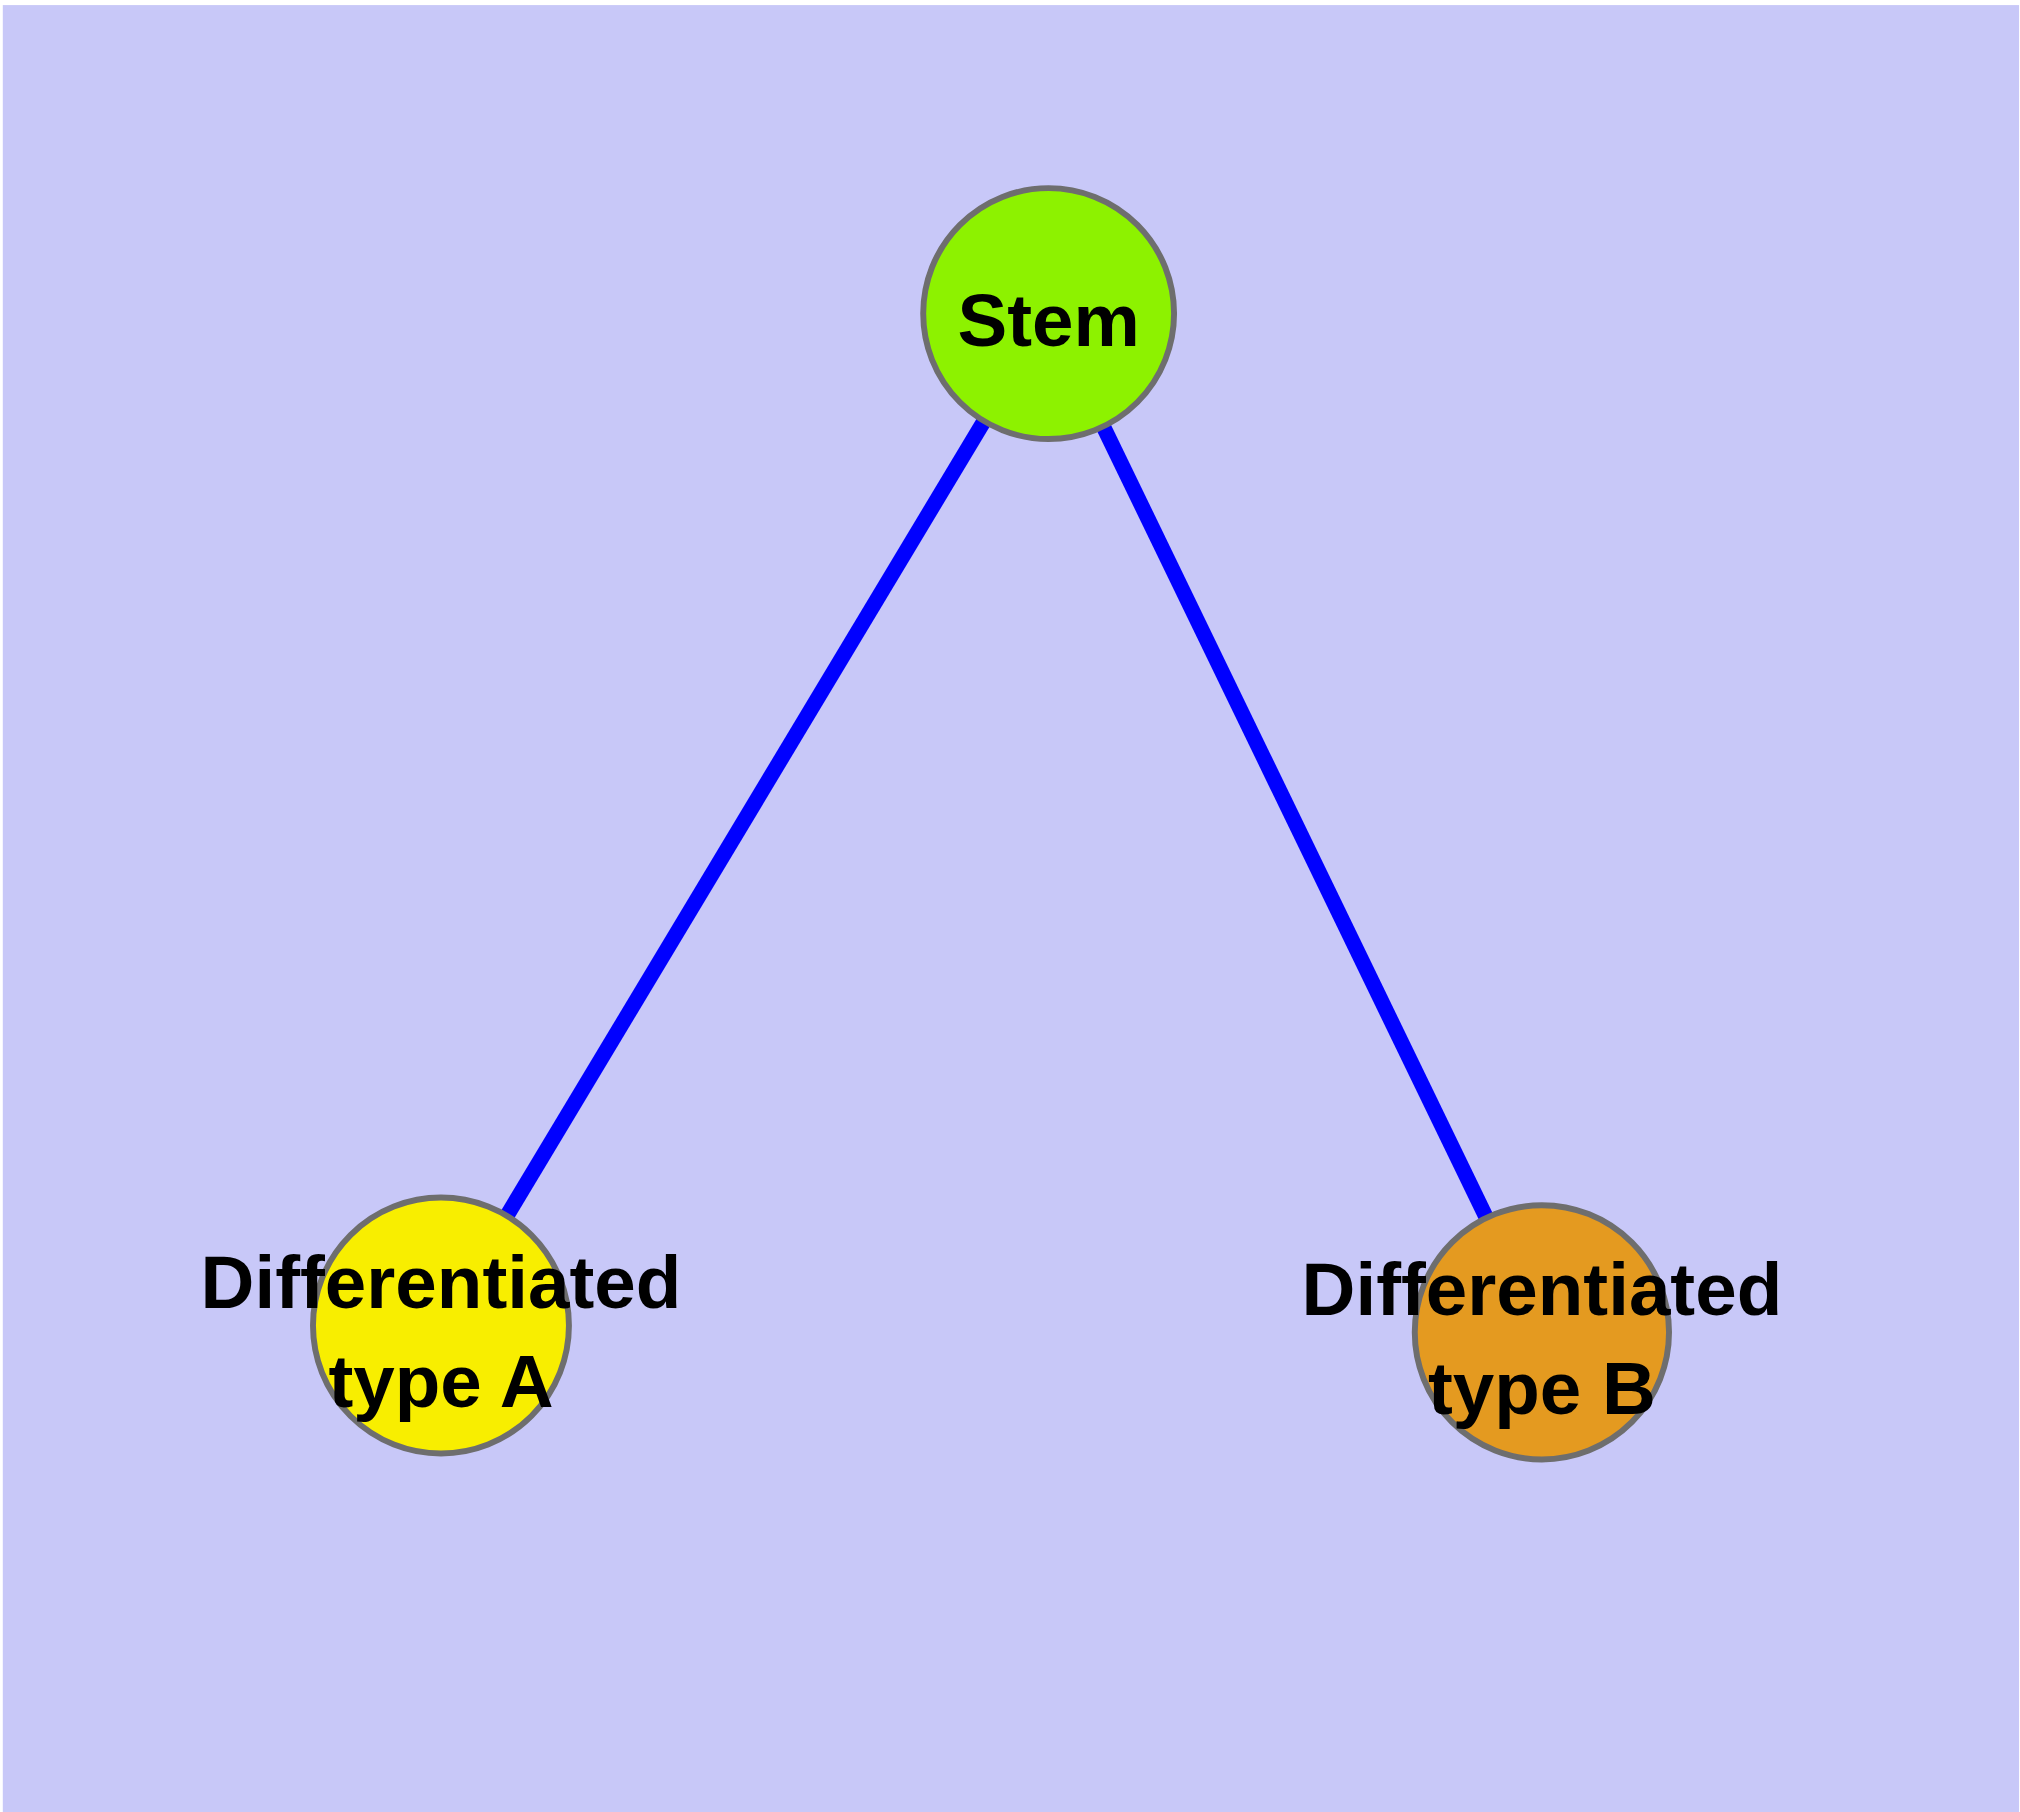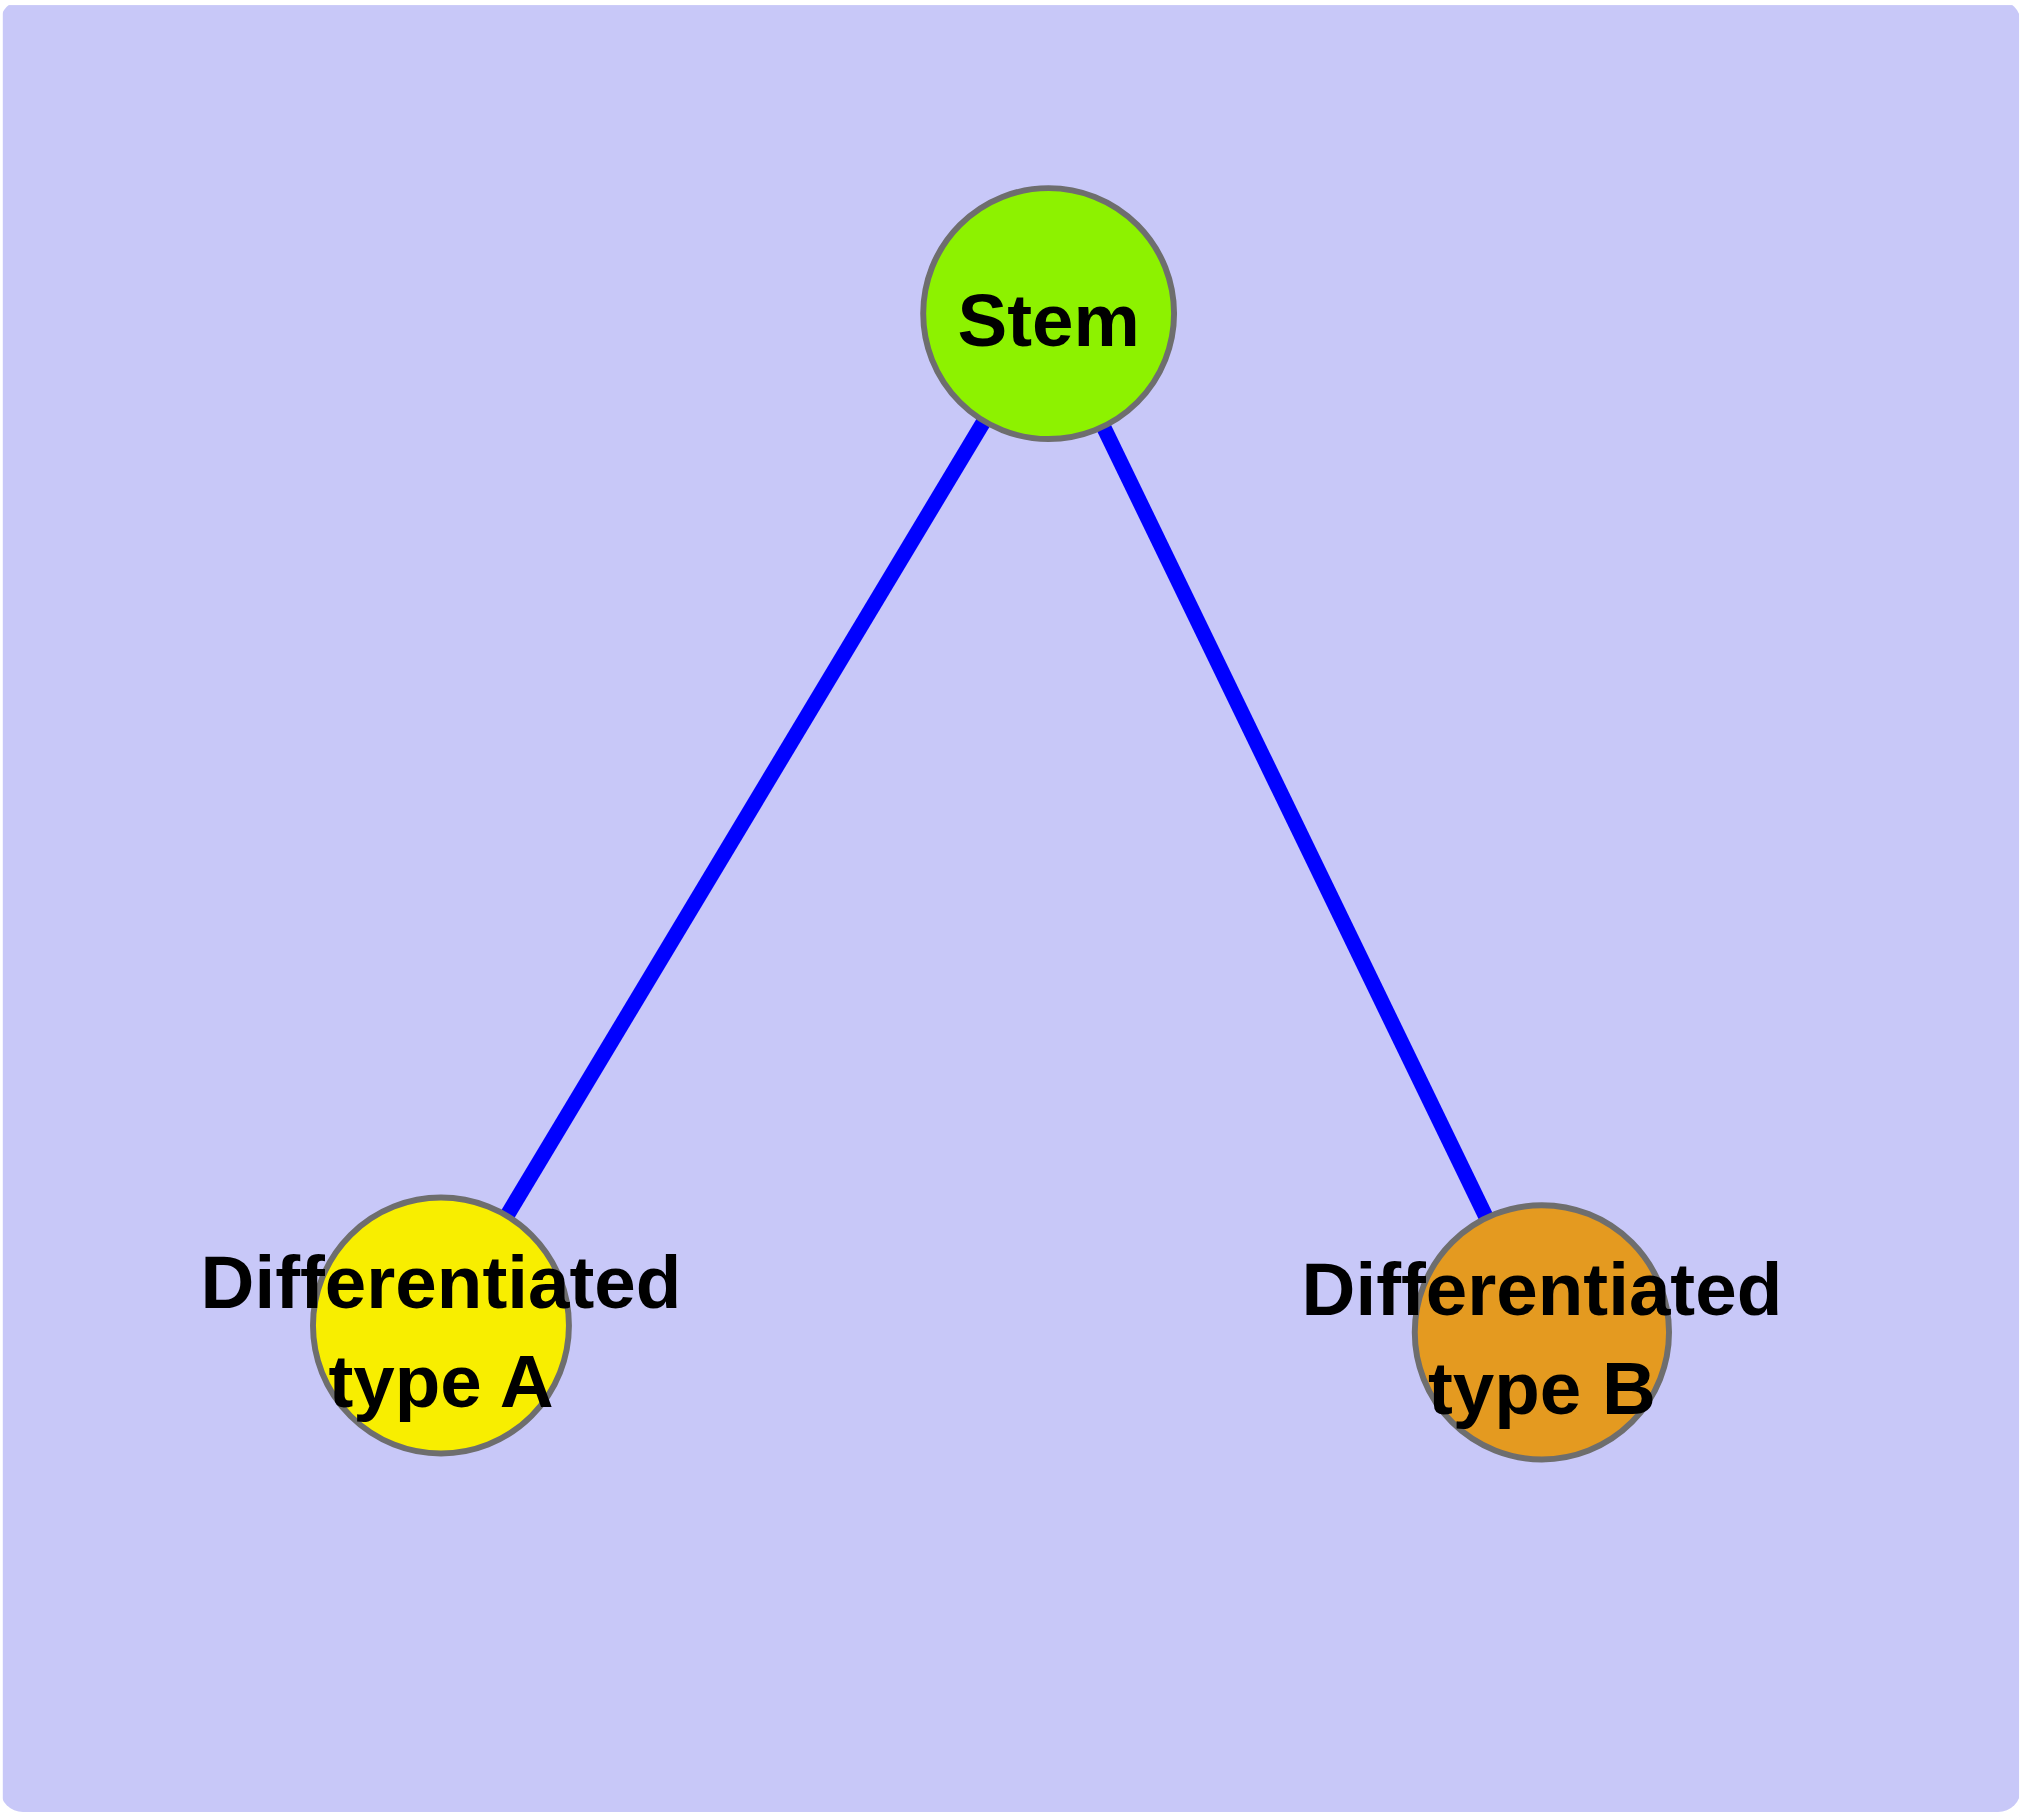--- a/index.html
+++ b/index.html
@@ -11,21 +11,20 @@
     height: 1812px;
     background: #ffffff;
     font-family: "Liberation Sans", sans-serif;
   }
   .diagram-page {
     position: relative;
     width: 2021px;
     height: 1812px;
     background: #ffffff;
     overflow: hidden;
-    border-radius: 23px;
   }
   svg {
     display: block;
   }
   text {
     font-family: "Liberation Sans", sans-serif;
     font-weight: bold;
   }
 </style>
 </head>

